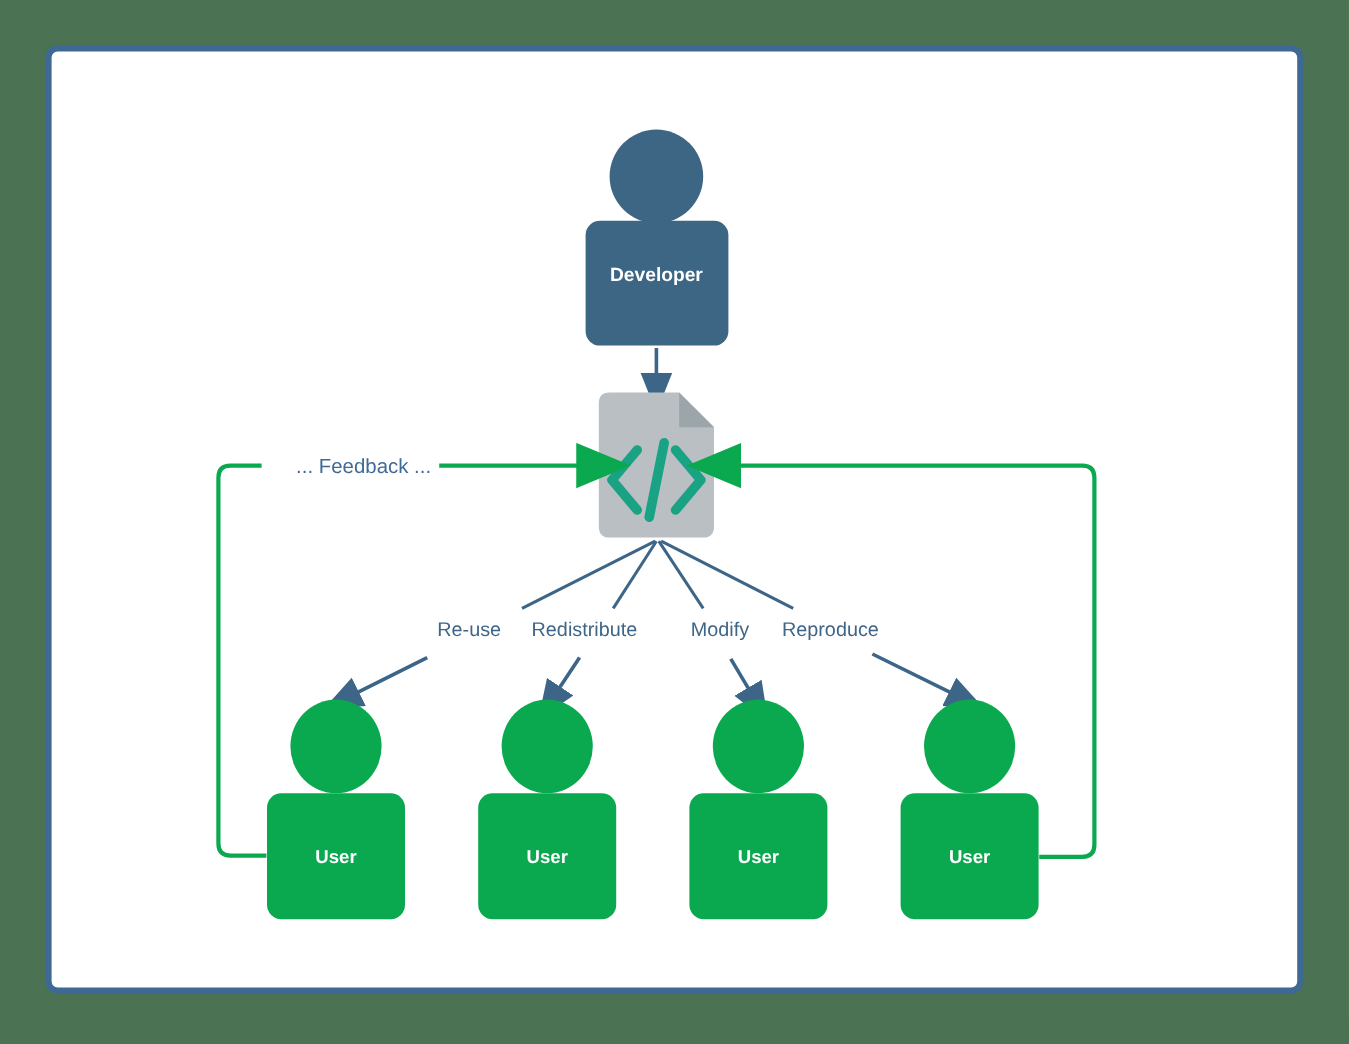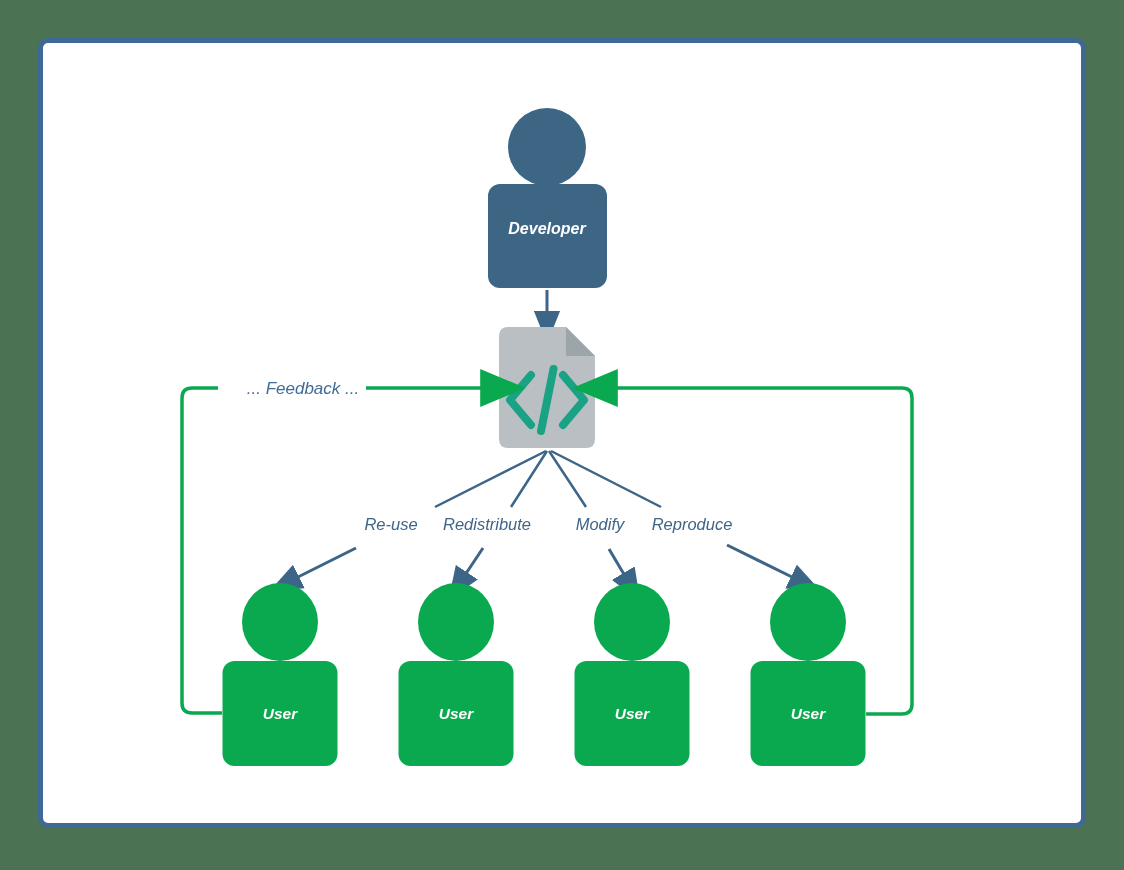--- a/index.html
+++ b/index.html
@@ -8,21 +8,20 @@
     width: 1124px;
     height: 870px;
     background: #4b7253;
     font-family: "Liberation Sans", sans-serif;
     overflow: hidden;
   }
   .stage {
     position: relative;
     width: 1124px;
     height: 870px;
-    font-style: italic;
   }
   .card {
     position: absolute;
     left: 38px;
     top: 38px;
     width: 1048px;
     height: 790px;
     box-sizing: border-box;
     background: #ffffff;
     border: 5px solid #3e6994;

